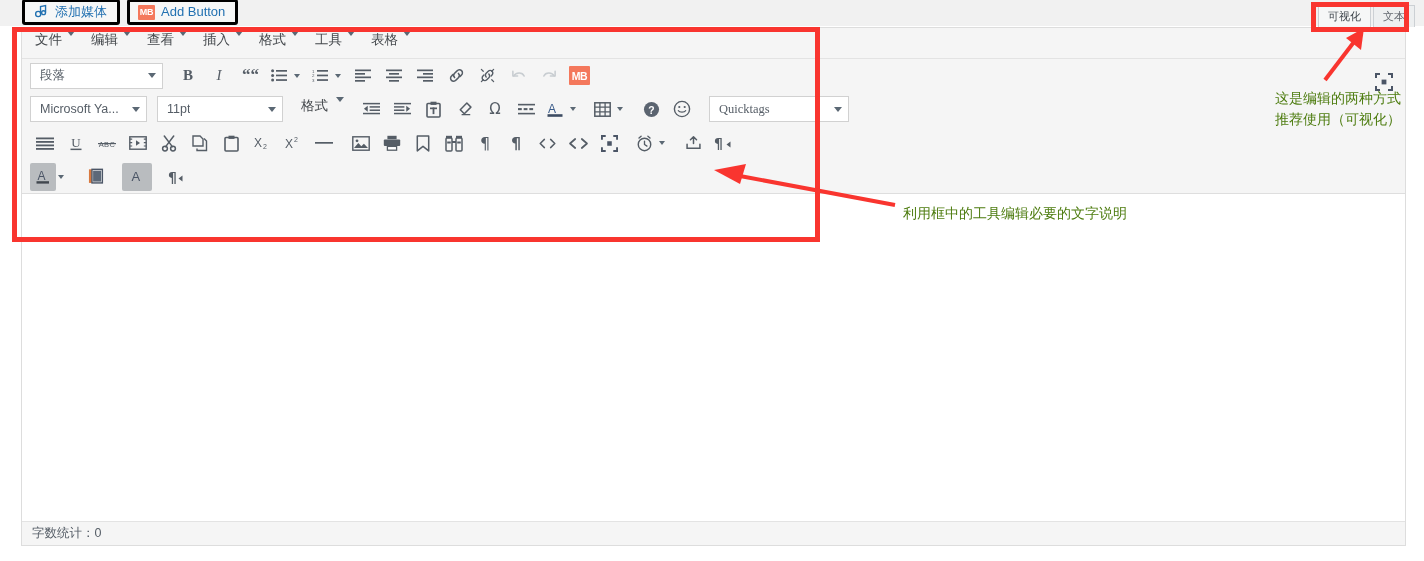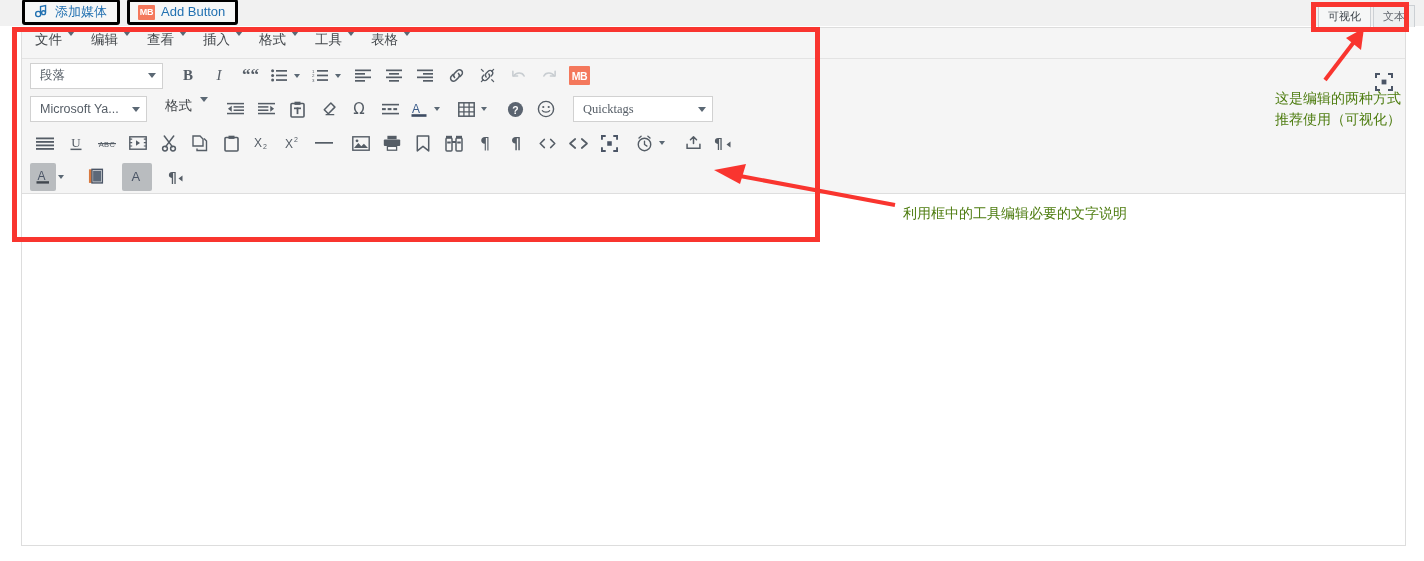--- a/index.html
+++ b/index.html
@@ -313,20 +313,24 @@
           </svg>
         </div>
         <div class="mbbtn">MB</div>
       </div>
 
       <div class="trow">
         <div class="sel sel-font">
           <span class="lbl">Microsoft Ya...</span>
           <i class="caret"></i>
         </div>
+        <div class="sel sel-size">
+          <span class="lbl">11pt</span>
+          <i class="caret"></i>
+        </div>
         <div class="menu-item" style="margin-right:4px;">
           <span class="fmt-lbl">格式</span>
           <i class="caret"></i>
         </div>
 
         <div class="tbtn">
           <svg width="17" height="14" viewBox="0 0 18 14">
             <rect x="0" y="0.5" width="18" height="1.6" fill="#555d66"></rect>
             <rect x="7" y="4" width="11" height="1.6" fill="#555d66"></rect>
             <rect x="7" y="7.5" width="11" height="1.6" fill="#555d66"></rect>
@@ -582,20 +586,23 @@
 
     <div class="content"></div>
 
     <div class="fs-icon">
       <svg width="18" height="18" viewBox="0 0 18 18">
         <rect x="6.6" y="6.6" width="4.8" height="4.8" fill="#4b5566"></rect>
         <path d="M1 5V1h4M17 5V1h-4M1 13v4h4M17 13v4h-4" fill="none" stroke="#4b5566" stroke-width="2"></path>
       </svg>
     </div>
 
+    <div class="statusbar">
+      <span>字数统计：0</span>
+    </div>
   </div>
 
   <div class="anno-box box-toolbar"></div>
   <div class="anno-box box-tabs"></div>
 
   <svg class="arrow-svg" width="1424" height="561">
 
     <g>
       <path d="M895 205 L740 176" stroke="#f9352f" stroke-width="4" fill="none"></path>
       <path d="M714 170 L746 164 L740 184 Z" fill="#f9352f"></path>

